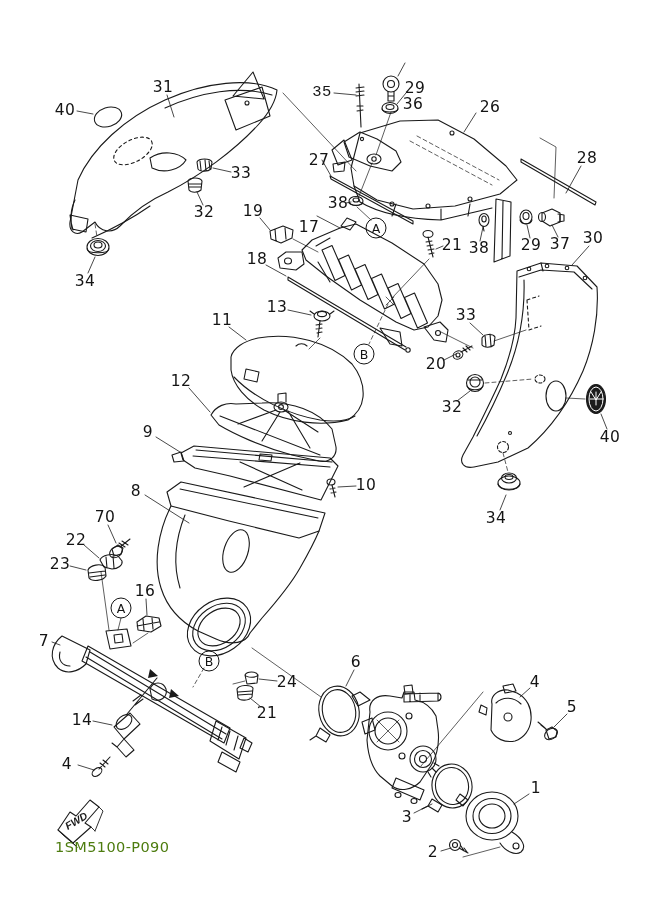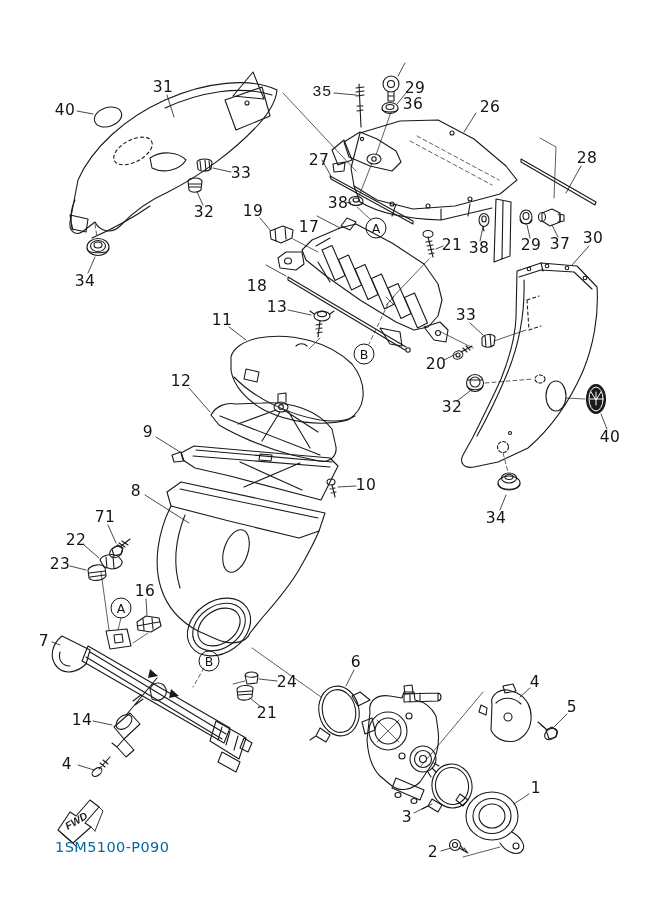--- a/index.html
+++ b/index.html
@@ -7,21 +7,21 @@
          font-family:"Liberation Sans",sans-serif;overflow:hidden;}
   svg.art{position:absolute;left:0;top:0;}
   #callout-layer{position:absolute;left:0;top:0;width:661px;height:913px;pointer-events:none;}
   .callout{position:absolute;transform:translate(-50%,-50%);font-size:15.5px;
            color:#141414;font-family:"DejaVu Sans","Liberation Sans",sans-serif;
            letter-spacing:.4px;white-space:nowrap;}
   .ref-marker{position:absolute;transform:translate(-50%,-50%);width:19px;height:19px;
               border:1.5px solid #141414;border-radius:50%;display:flex;align-items:center;
               justify-content:center;font-size:12.5px;color:#141414;
               font-family:"DejaVu Sans","Liberation Sans",sans-serif;}
-  .part-number{position:absolute;left:55px;top:839px;font-size:14.5px;color:#0369a1;
+  .part-number{position:absolute;left:55px;top:839px;font-size:14.5px;color:#4d7c0f;
                font-family:"DejaVu Sans","Liberation Sans",sans-serif;letter-spacing:.4px;}
 </style>
 </head>
 <body>
 
 <div class="stage">
 
 <svg class="art" width="661" height="913" viewBox="0 0 661 913" fill="none" stroke="#1a1a1a" stroke-width="1.1" stroke-linejoin="round" stroke-linecap="round">
 
   <g stroke-width="0.8">
@@ -367,21 +367,21 @@
       <div class="callout" style="left: 136px; top: 491px;">8</div>
       <div class="callout" style="left: 148px; top: 432px;">9</div>
       <div class="callout" style="left: 366px; top: 485px;">10</div>
       <div class="callout" style="left: 222px; top: 320px;">11</div>
       <div class="callout" style="left: 181px; top: 381px; text-align: center;">12</div>
       <div class="callout" style="left: 277px; top: 307px; text-align: center;">13</div>
       <div class="callout" style="left: 82px; top: 720px;">14</div>
       <div class="callout" style="left: 67px; top: 764px;">4</div>
       <div class="callout" style="left: 145px; top: 591px;">16</div>
       <div class="callout" style="left: 309px; top: 227px;">17</div>
-      <div class="callout" style="left: 257px; top: 259px; margin-top: 27px;">18</div>
+      <div class="callout" style="left: 257px; top: 259px;">18</div>
       <div class="callout" style="left: 253px; top: 211px;">19</div>
       <div class="callout" style="left: 436px; top: 364px;">20</div>
       <div class="callout" style="left: 452px; top: 245px;">21</div>
       <div class="callout" style="left: 76px; top: 540px; text-align: center;">22</div>
       <div class="callout" style="left: 60px; top: 564px;">23</div>
       <div class="callout" style="left: 287px; top: 682px;">24</div>
       <div class="callout" style="left: 267px; top: 713px;">21</div>
       <div class="callout" style="left: 482px; top: 107px; margin-left: 8px;">26</div>
       <div class="callout" style="left: 319px; top: 160px;">27</div>
       <div class="callout" style="left: 587px; top: 158px;">28</div>
@@ -393,21 +393,21 @@
       <div class="callout" style="left: 452px; top: 407px;">32</div>
       <div class="callout" style="left: 241px; top: 173px;">33</div>
       <div class="callout" style="left: 466px; top: 315px;">33</div>
       <div class="callout" style="left: 85px; top: 281px;">34</div>
       <div class="callout" style="left: 496px; top: 518px;">34</div>
       <div class="callout" style="left: 322px; top: 92px; font-family: Liberation Mono, monospace;">35</div>
       <div class="callout" style="left: 413px; top: 57px; margin-top: 47px;">36</div>
       <div class="callout" style="left: 560px; top: 244px;">37</div>
       <div class="callout" style="left: 338px; top: 203px;">38</div>
       <div class="callout" style="left: 479px; top: 248px;">38</div>
-      <div class="callout" style="left: 105px; top: 517px;">71</div>
+      <div class="callout" style="left: 105px; top: 517px;">70</div>
       <div class="callout" style="left: 65px; top: 110px;">40</div>
       <div class="callout" style="left: 610px; top: 437px;">40</div>
       <div class="ref-marker" style="left: 376px; top: 228px;">A</div>
       <div class="ref-marker" style="left: 364px; top: 354px;">B</div>
       <div class="ref-marker" style="left: 121px; top: 608px;">A</div>
       <div class="ref-marker" style="left: 209px; top: 661px;">B</div>
     </div>
 
 <div class="part-number">1SM5100-P090</div>
 

